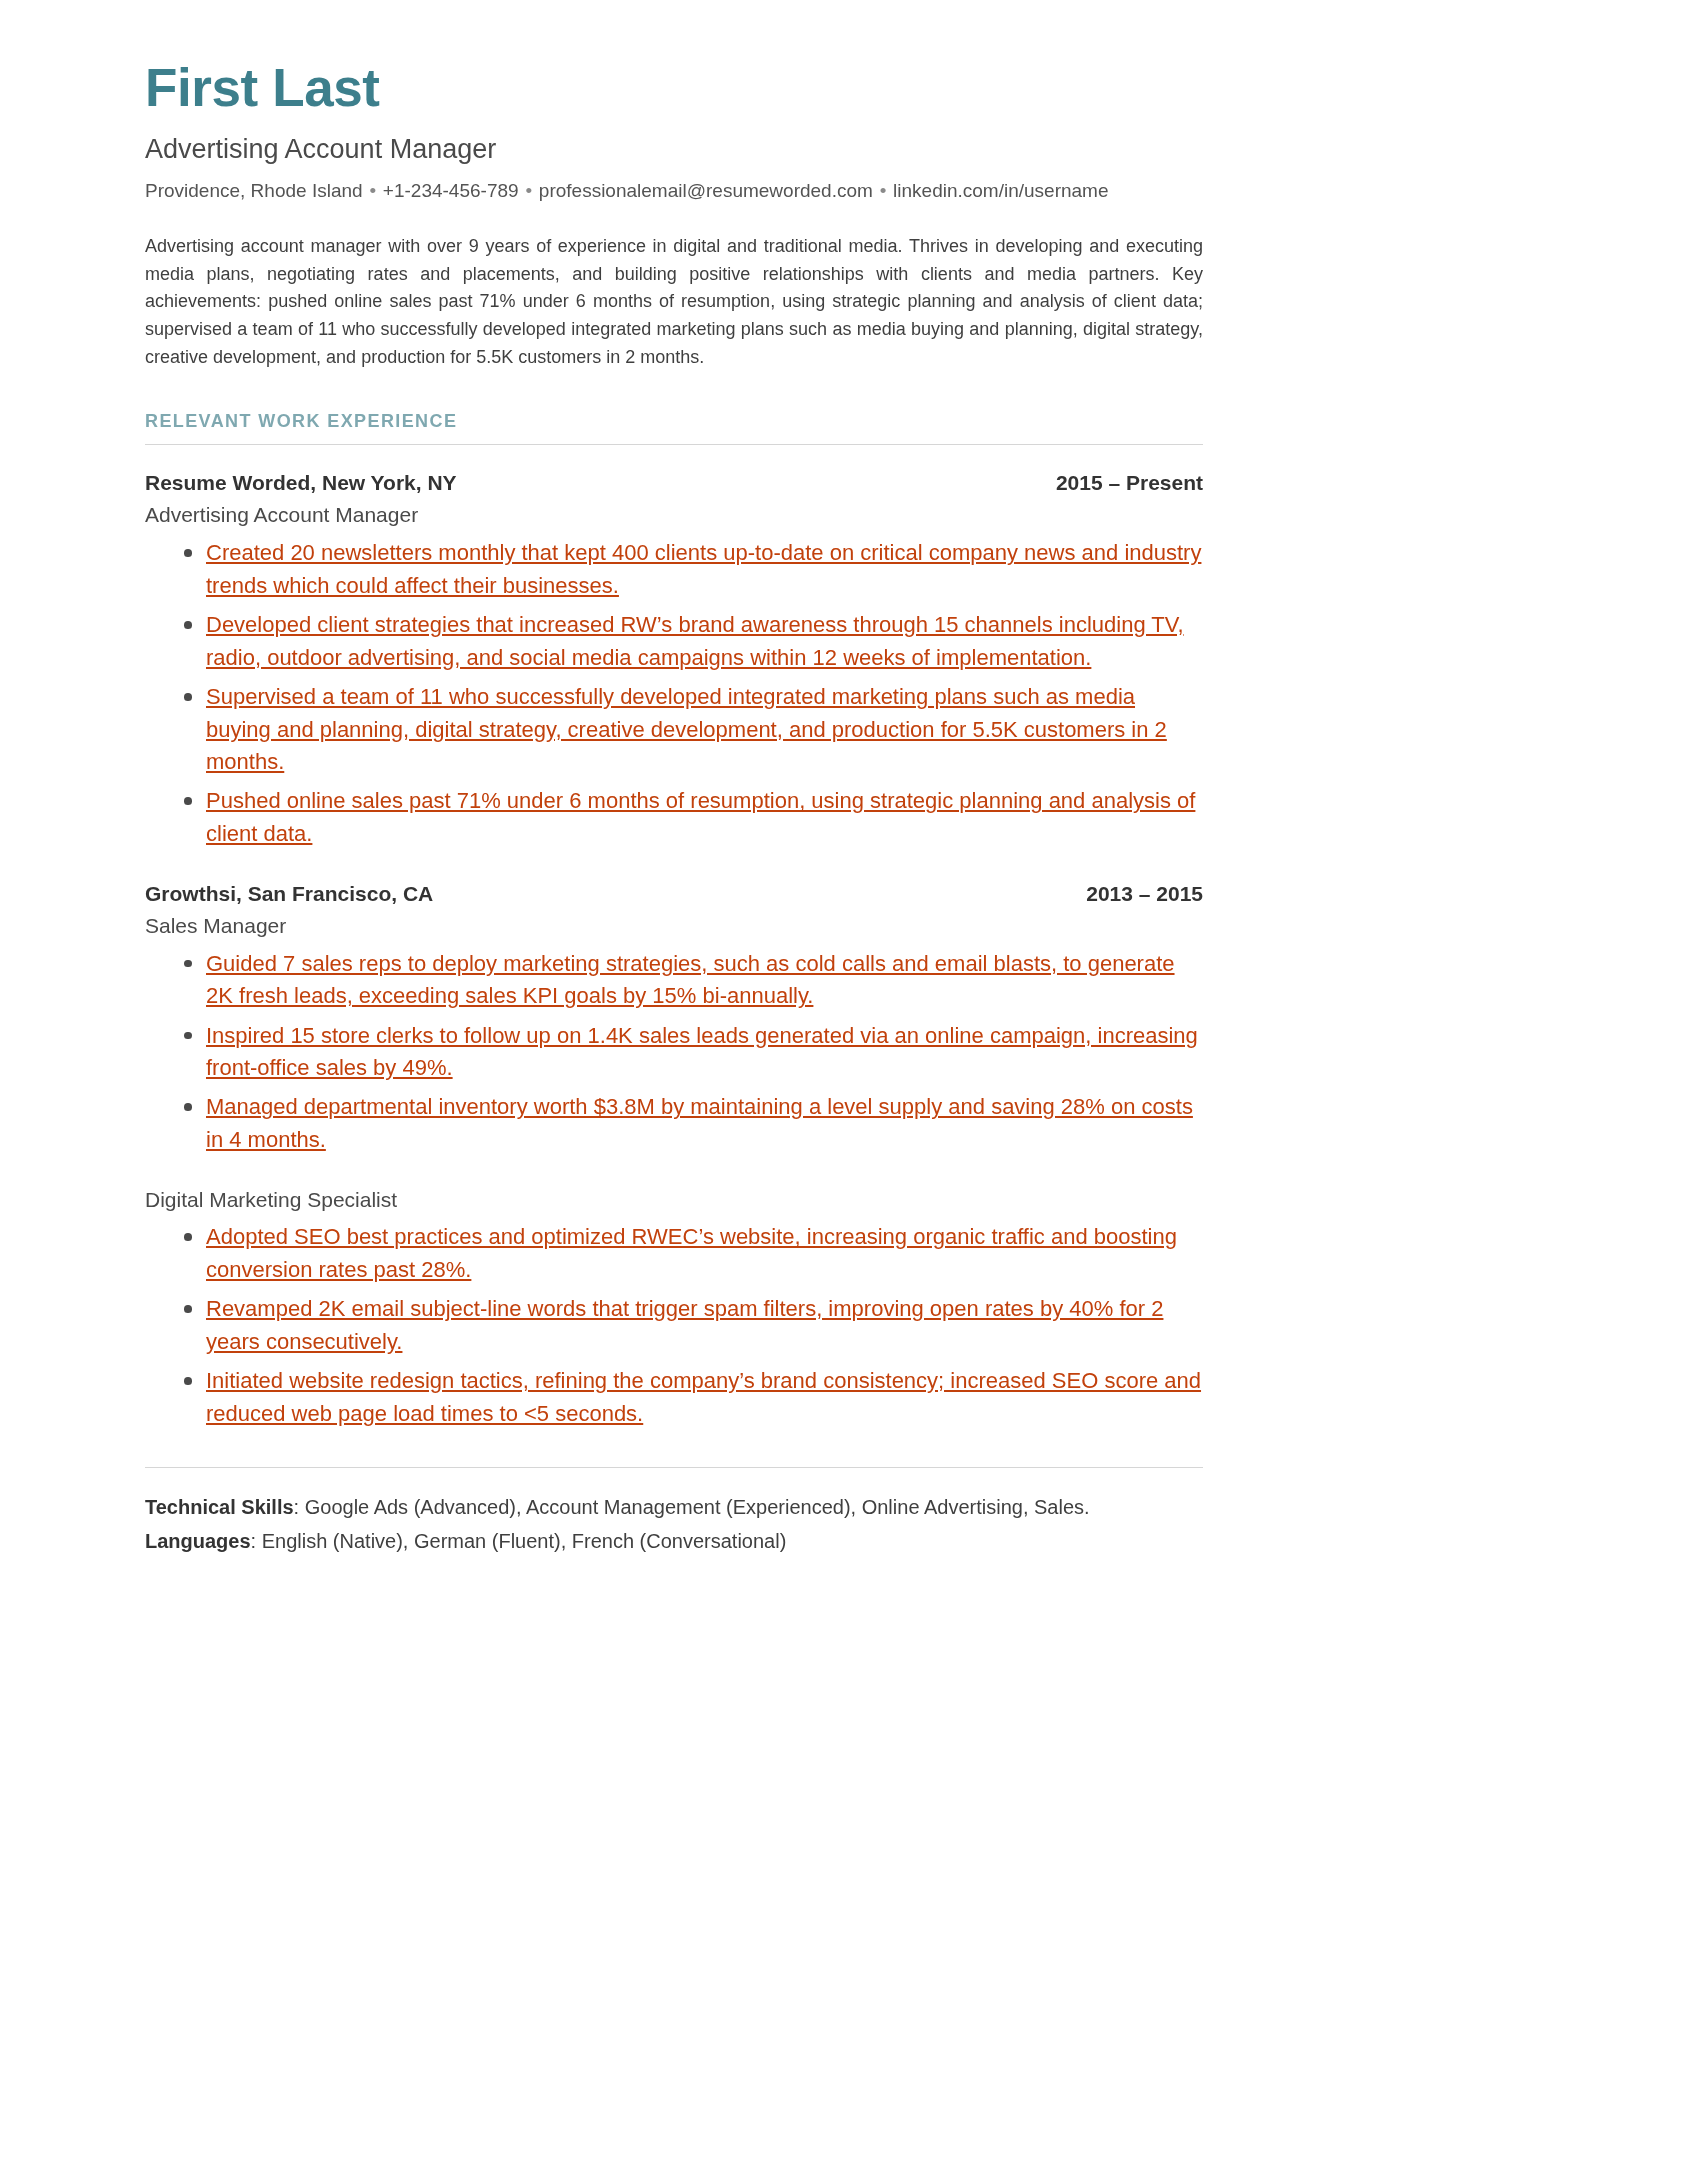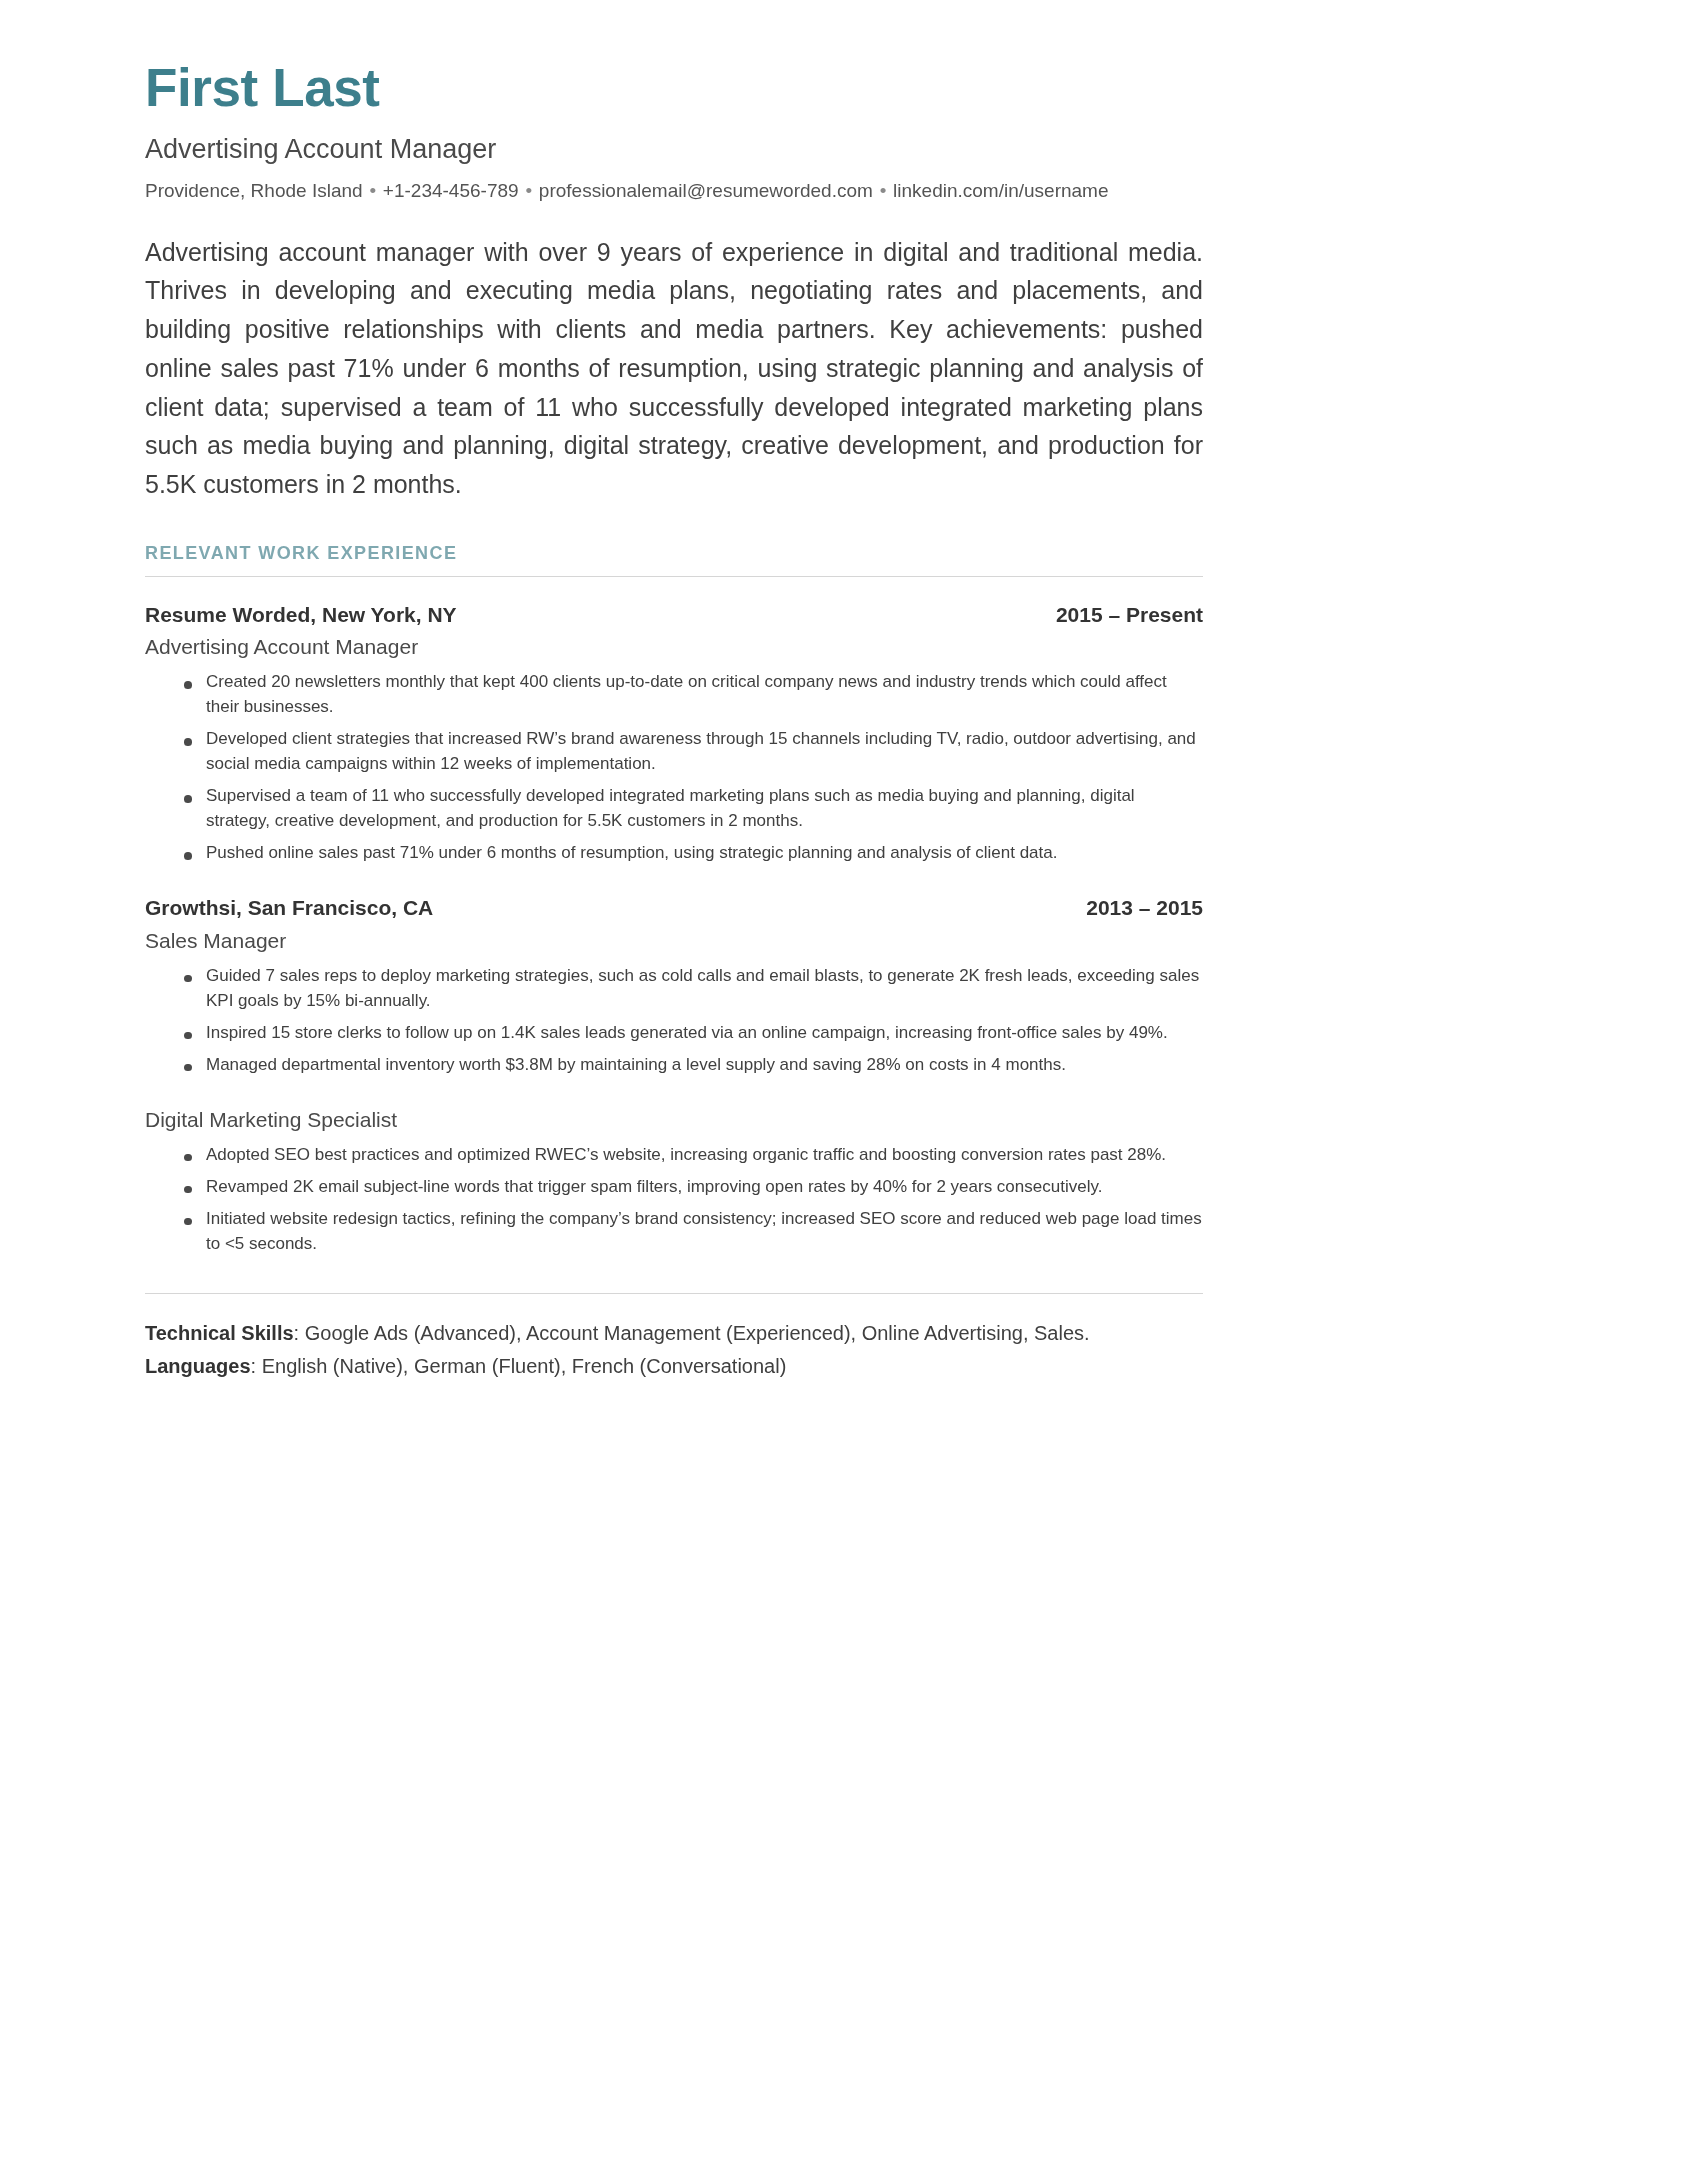--- a/index.html
+++ b/index.html
@@ -39,21 +39,21 @@
     font-size: 19px;
     color: #545454;
     line-height: 1.3;
     margin: 0 0 29px 0;
   }
   .contact-sep {
     color: #8a8a8a;
     padding: 0 6.8px;
   }
   .summary {
-    font-size: 25px;
+    font-size: 18px;
     line-height: 1.55;
     color: #3f3f3f;
     text-align: justify;
     margin: 0 0 39px 0;
   }
   .section-title {
     font-size: 18px;
     font-weight: bold;
     letter-spacing: 1.4px;
     color: #7fa8b0;
@@ -98,24 +98,25 @@
     line-height: 1.3;
   }
   ul.bullets {
     list-style: none;
     margin: 0;
     padding: 0;
   }
   ul.bullets li {
     position: relative;
     padding-left: 61px;
-    font-size: 17px;
+    font-size: 22px;
     line-height: 1.48;
-    color: #404040;
+    color: #c2410c;
     margin-bottom: 6.8px;
+    text-decoration: underline;
   }
   ul.bullets li:last-child { margin-bottom: 0; }
   ul.bullets li::before {
     content: "";
     position: absolute;
     left: 39px;
     top: 12px;
     width: 7.7px;
     height: 7.7px;
     border-radius: 50%;

